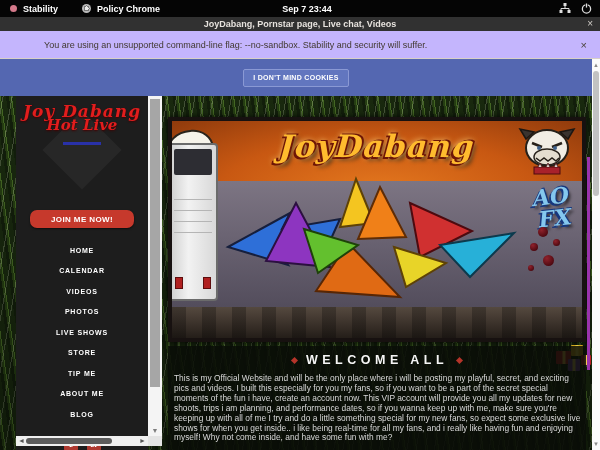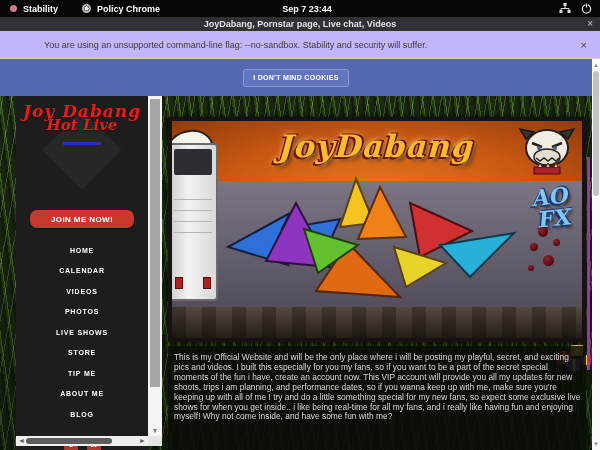--- a/index.html
+++ b/index.html
@@ -270,20 +270,25 @@
           <div class="wdot" style="right:34px; top:46px; width:10px; height:10px;"></div>
           <div class="wdot" style="right:22px; top:58px; width:7px; height:7px;"></div>
           <div class="wdot" style="right:44px; top:62px; width:8px; height:8px;"></div>
           <div class="wdot" style="right:28px; top:74px; width:11px; height:11px;"></div>
           <div class="wdot" style="right:48px; top:84px; width:6px; height:6px;"></div>
         </div>
         <div class="banner-ground"></div>
       </div>
 
       <div class="welcome-box">
+        <div class="heading-row">
+          <span class="hdot"></span>
+          <span class="welcome-h">WELCOME ALL</span>
+          <span class="hdot"></span>
+        </div>
         <p class="welcome-p">This is my Official Website and will be the only place where i will be posting my playful, secret, and exciting pics and videos. I built this especially for you my fans, so if you want to be a part of the secret special moments of the fun i have, create an account now. This VIP account will provide you all my updates for new shoots, trips i am planning, and performance dates, so if you wanna keep up with me, make sure you're keeping up with all of me I try and do a little something special for my new fans, so expect some exclusive live shows for when you get inside.. i like being real-time for all my fans, and i really like having fun and enjoying myself! Why not come inside, and have some fun with me?</p>
       </div>
     </div>
 
     <div class="purple-line"></div>
 
     <div class="vscroll-main">
       <span class="arr" style="top:2px;">▲</span>
       <div class="thumb"></div>
       <span class="arr" style="bottom:2px;">▼</span>

